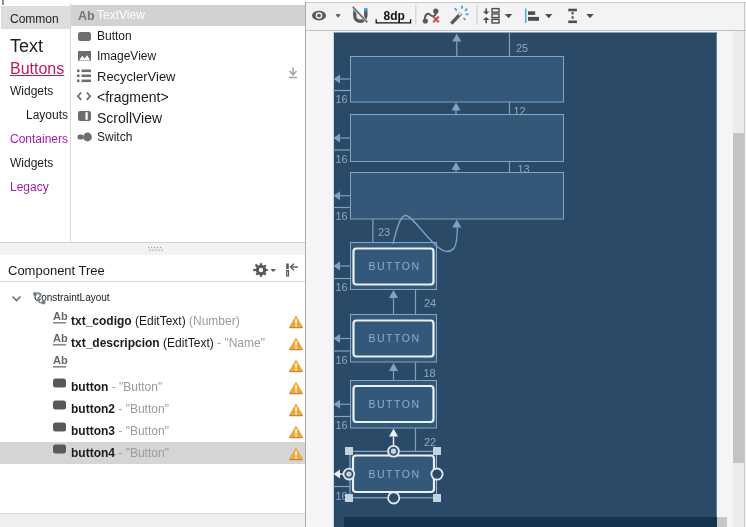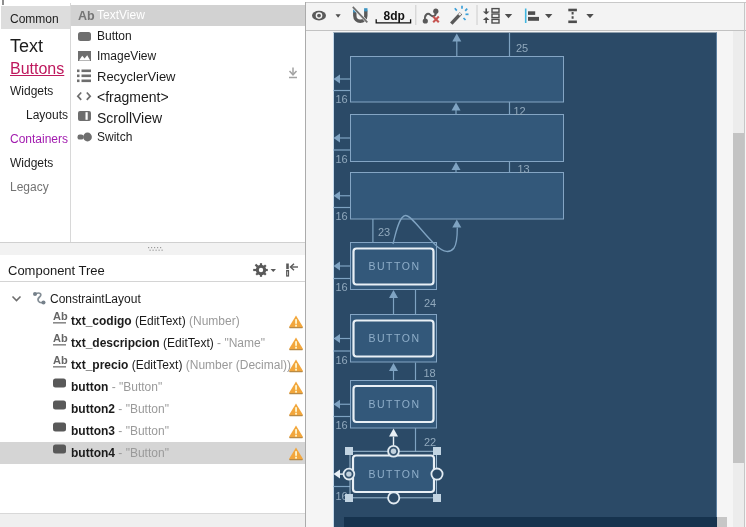--- a/index.html
+++ b/index.html
@@ -20,21 +20,21 @@
   <div class="abs" style="left:0;top:5px;width:305px;height:522px;background:#ffffff;"></div>
 
   <div class="abs" style="left:1px;top:5.5px;width:69px;height:23.5px;background:#dddddd;"></div>
   <div class="abs txt" style="left:10px;top:12px;font-size:12px;color:#1d1d1d;">Common</div>
   <div class="abs txt" style="left:10px;top:36px;font-size:18px;color:#1d1d1d;">Text</div>
   <div class="abs txt" style="left:10px;top:60px;font-size:16px;color:#be185d;text-decoration:underline;">Buttons</div>
   <div class="abs txt" style="left:10px;top:84px;font-size:12px;color:#1d1d1d;">Widgets</div>
   <div class="abs txt" style="left:10px;top:108px;font-size:12px;color:#1d1d1d;margin-left:16px;">Layouts</div>
   <div class="abs txt" style="left:10px;top:132px;font-size:12px;color:#a21caf;">Containers</div>
   <div class="abs txt" style="left:10px;top:156px;font-size:12px;color:#1d1d1d;">Widgets</div>
-  <div class="abs txt" style="left:10px;top:180px;font-size:12px;color:#737373;">Legacy</div>
+  <div class="abs txt" style="left:10px;top:180px;font-size:12px;color:#a21caf;">Legacy</div>
 
   <div class="abs" style="left:70px;top:3px;width:1px;height:239px;background:#d8d8d8;"></div>
 
   <div class="abs" style="left:71px;top:5px;width:234px;height:21px;background:#d2d2d2;"></div>
 
   <svg class="abs" style="left:71px;top:3px;" width="234" height="150" viewBox="0 0 234 150">
 
     <text x="7" y="17" font-size="12.5" font-weight="bold" fill="#757575">Ab</text>
 
     <rect x="7" y="29" width="13" height="9" rx="2.5" fill="#6e6e6e"></rect>
@@ -117,24 +117,23 @@
       <rect x="36.2" y="3.5" width="2.6" height="5.5" fill="#595959" stroke="none"></rect>
       <rect x="36.7" y="10.5" width="1.8" height="5.5" stroke-width="1.2"></rect>
       <line x1="41" y1="7" x2="48" y2="7" stroke-width="1.4"></line>
       <path d="M44 3.8 L40.5 7 L44 10.2" stroke-width="1.4"></path>
     </g>
   </svg>
   <div class="abs" style="left:0;top:281px;width:305px;height:1px;background:#d4d4d4;"></div>
 
   <div class="abs" style="left:0;top:442px;width:305px;height:22px;background:#d5d5d5;"></div>
 
-  <div class="abs txt" style="left:50px;top:292px;font-size:12px;color:#1b1b1b;text-align:center;">ConstraintLayout</div>
+  <div class="abs txt" style="left:34px;top:292px;font-size:10px;color:#1b1b1b;text-align:center;">ConstraintLayout</div>
   <div class="abs txt" style="left:71px;top:314px;font-size:12px;color:#1b1b1b;"><b>txt_codigo</b> (EditText) <span style="color:#9a9a9a;">(Number)</span></div>
   <div class="abs txt" style="left:71px;top:336px;font-size:12px;color:#1b1b1b;"><b>txt_descripcion</b> (EditText) <span style="color:#9a9a9a;">- "Name"</span></div>
-  <div class="abs txt" style="left:71px;top:358px;font-size:12px;color:#1b1b1b;"><b>txt_precio</b> (EditText) <span style="color:#9a9a9a;">(Number (Decimal))</span></div>
   <div class="abs txt" style="left:71px;top:380px;font-size:12px;color:#1b1b1b;"><b>button</b> <span style="color:#9a9a9a;">- "Button"</span></div>
   <div class="abs txt" style="left:71px;top:402px;font-size:12px;color:#1b1b1b;"><b>button2</b> <span style="color:#9a9a9a;">- "Button"</span></div>
   <div class="abs txt" style="left:71px;top:424px;font-size:12px;color:#1b1b1b;"><b>button3</b> <span style="color:#9a9a9a;">- "Button"</span></div>
   <div class="abs txt" style="left:71px;top:446px;font-size:12px;color:#1b1b1b;"><b>button4</b> <span style="color:#9a9a9a;">- "Button"</span></div>
 
   <svg class="abs" style="left:0;top:282px;" width="305" height="190" viewBox="0 0 305 190">
 
     <path d="M12.5 14.5 L16.5 18.5 L20.5 14.5" stroke="#6e6e6e" stroke-width="1.6" fill="none"></path>
 
     <g>

